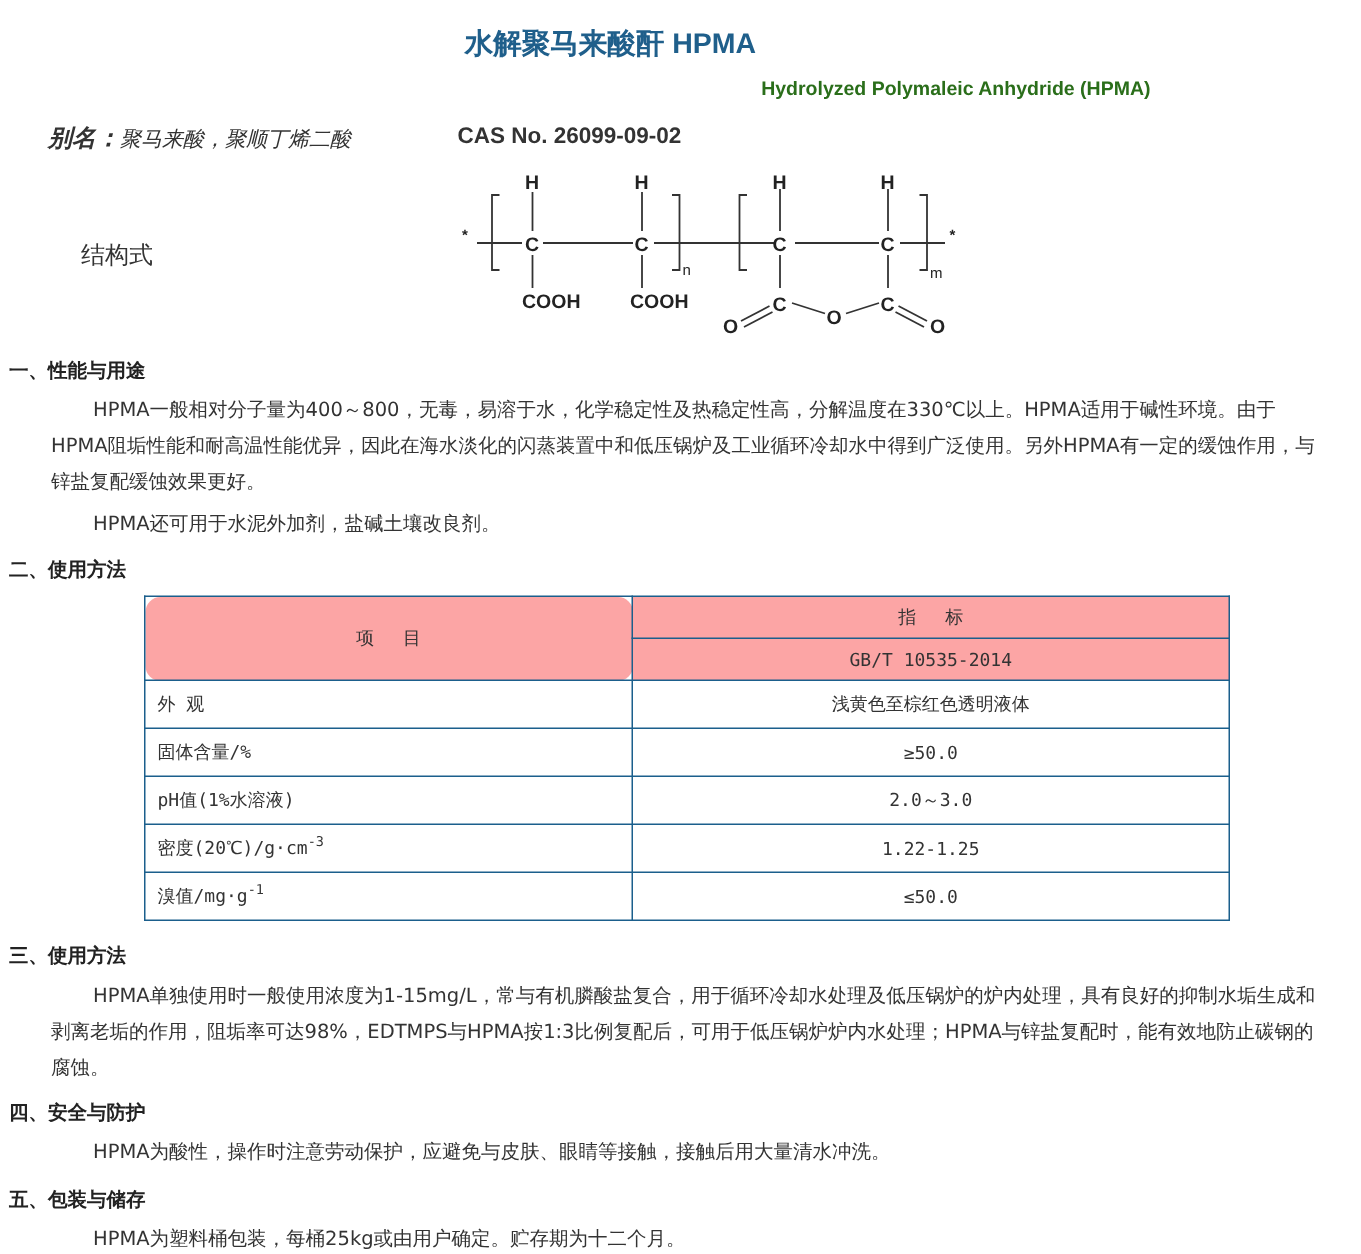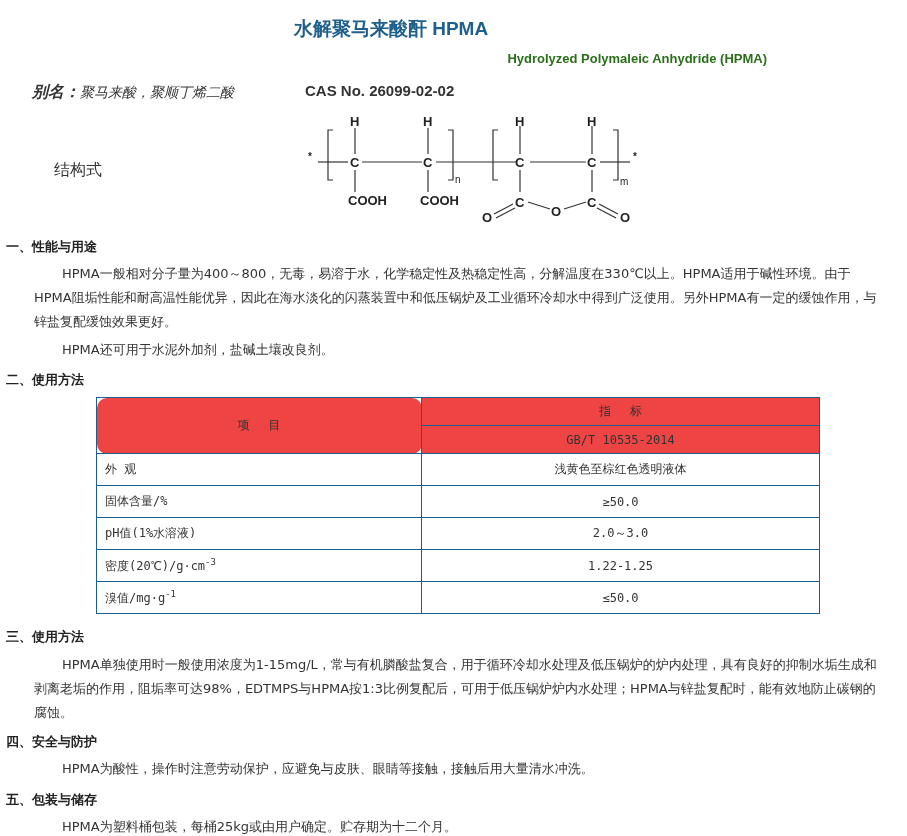--- a/index.html
+++ b/index.html
@@ -3,21 +3,21 @@
 <meta charset="utf-8">
 <style>
   html, body { margin: 0; padding: 0; background: #ffffff; }
   body {
     width: 907px; height: 836px; position: relative; overflow: hidden;
     font-family: "DejaVu Sans", "Liberation Sans", sans-serif;
     color: #333333;
   }
   .abs { position: absolute; }
   .title-cn {
-    left: 1px; width: 780px; top: 16px; text-align: center;
+    left: 17px; width: 780px; top: 16px; text-align: center;
     font-family: "Liberation Sans", "DejaVu Sans", sans-serif;
     font-weight: bold; font-size: 19px; color: #1f5f8b;
   }
   .title-en {
     left: 0; width: 767px; top: 51px; text-align: right;
     font-family: "Liberation Sans", sans-serif;
     font-weight: bold; font-size: 13px; color: #2a6e1a;
   }
   .alias { left: 32px; top: 82px; font-size: 14px; color: #333; font-style: italic; }
   .alias .lbl { font-weight: bold; font-size: 16px; }
@@ -35,35 +35,35 @@
   }
   .indent { text-indent: 28px; }
   table.spec {
     position: absolute; left: 96px; top: 397px; width: 724px;
     border-collapse: collapse; font-family: "DejaVu Sans Mono", "Liberation Mono", monospace;
     font-size: 12px; color: #333;
   }
   table.spec td {
     border: 1.5px solid #1b5f8c; padding: 0 8px; height: 31px;
   }
-  table.spec tr.head td { background: #ef4444; text-align: center; }
+  table.spec tr.head td { background: #fca5a5; text-align: center; }
   table.spec td.item { width: 308px; text-align: left; border-radius: 10px; }
   table.spec td.val { text-align: center; }
   sup { font-size: 9px; }
 </style>
 </head>
 <body>
 
 <div class="abs title-cn">水解聚马来酸酐 HPMA</div>
 <div class="abs title-en">Hydrolyzed Polymaleic Anhydride (HPMA)</div>
 
 <div class="abs alias">
   <span class="lbl">别名：</span><span>聚马来酸，聚顺丁烯二酸</span>
 </div>
-<div class="abs cas">CAS No. 26099-02-02</div>
+<div class="abs cas">CAS No. 26099-09-02</div>
 
 <div class="abs struct-label">结构式</div>
 
 <svg class="abs structure" viewBox="0 0 350 120" font-family="Liberation Sans, sans-serif" font-size="13" font-weight="bold" fill="#222">
   <g stroke="#333" stroke-width="1.2" fill="none">
 
     <line x1="18" y1="52" x2="48" y2="52"></line>
     <line x1="62" y1="52" x2="122" y2="52"></line>
     <line x1="136" y1="52" x2="216" y2="52"></line>
     <line x1="230" y1="52" x2="286" y2="52"></line>

